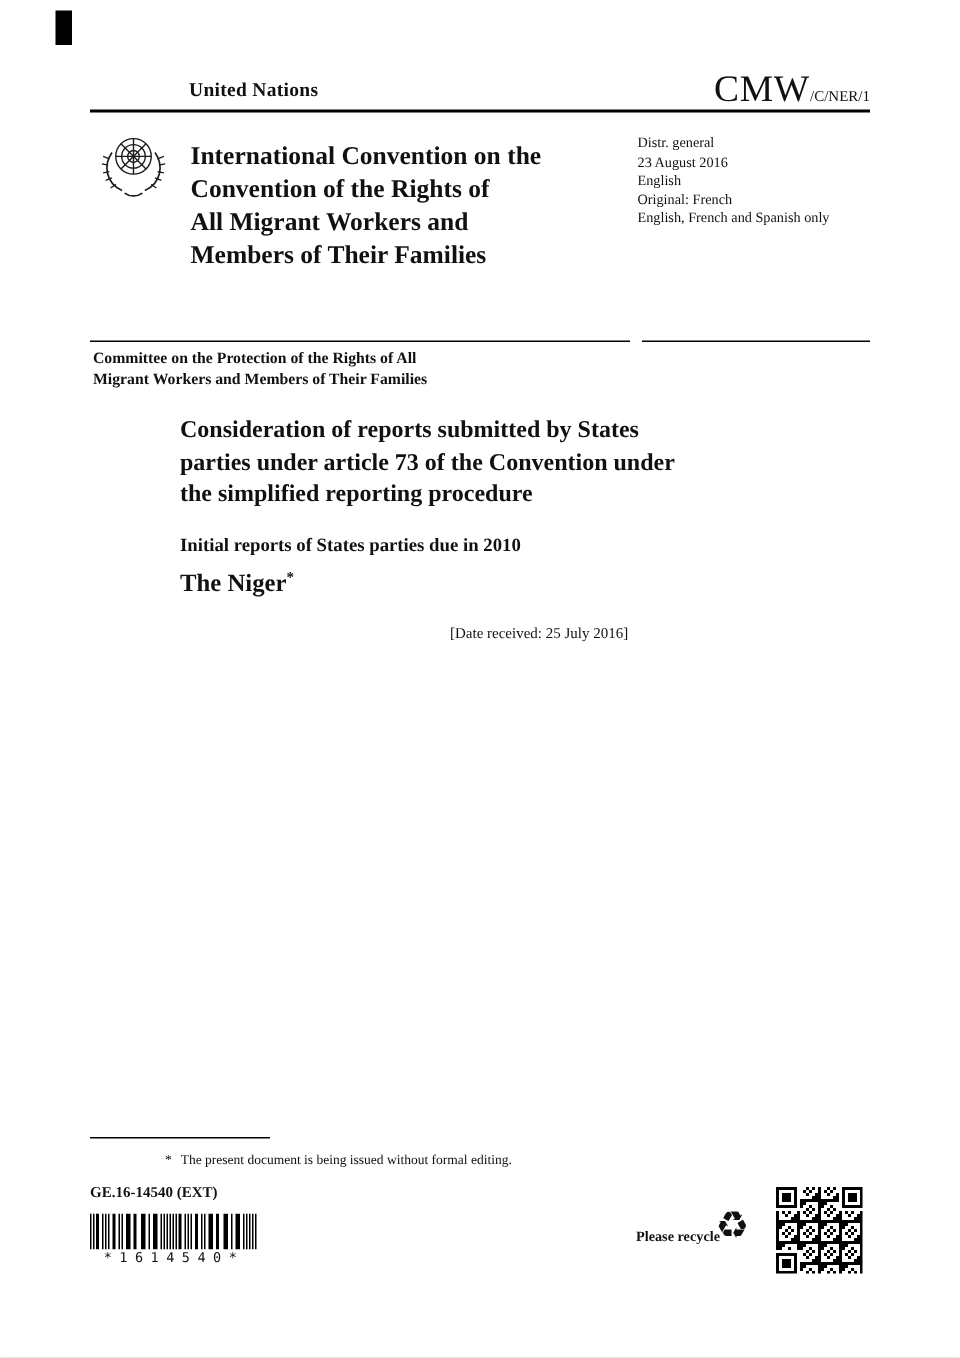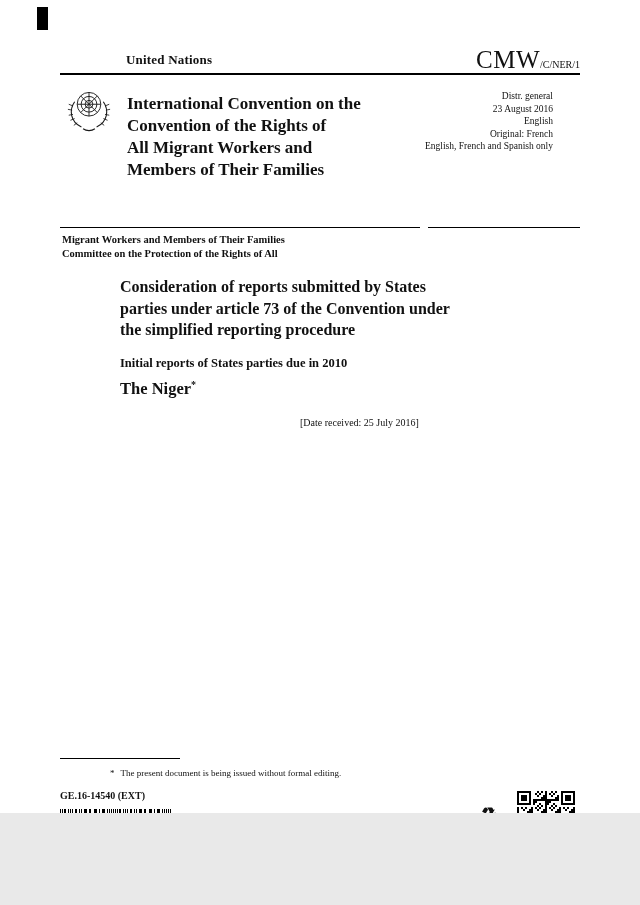--- a/index.html
+++ b/index.html
@@ -1,18 +1,18 @@
 <!DOCTYPE html>
 <html><head>
 <meta charset="utf-8">
 <style>
   html,body{margin:0;padding:0;background:#e9e9e9;}
   .page{
     position:relative;
-    width:640px;height:813px;
+    width:640px;height:905px;
     background:#ffffff;
     font-family:"Liberation Serif", serif;
     color:#111;
     overflow:hidden;
     margin:0 auto;
     box-shadow:0 0 4px rgba(0,0,0,.25);
   }
   .abs{position:absolute;}
 
   .print-mark{left:37px;top:7px;width:11px;height:23px;background:#000;}
@@ -22,21 +22,21 @@
   .doc-symbol{top:46px;right:60px;text-align:right;white-space:nowrap;}
   .doc-symbol .big{font-size:25px;font-weight:normal;letter-spacing:.5px;}
   .doc-symbol .small{font-size:10px;}
 
   .header-rule{left:60px;top:73px;width:520px;height:2px;background:#000;}
 
   .emblem{left:62px;top:82px;width:54px;height:58px;}
 
   .masthead-title{left:127px;top:93px;font-size:17px;font-weight:bold;line-height:22px;}
 
-  .distribution{left:425px;top:90px;font-size:9.5px;line-height:12.5px;text-align:right;}
+  .distribution{left:425px;top:90px;font-size:9.5px;line-height:12.5px;}
 
   .divider-left{left:60px;top:227px;width:360px;height:1px;background:#000;}
   .divider-right{left:428px;top:227px;width:152px;height:1px;background:#000;}
 
   .committee{left:62px;top:233px;font-size:10.5px;font-weight:bold;line-height:13.5px;}
 
   .main-title{left:120px;top:276px;font-size:16px;font-weight:bold;line-height:21.5px;width:420px;}
 
   .subtitle{left:120px;top:356px;font-size:12.5px;font-weight:bold;}
 
@@ -120,22 +120,22 @@
     <div>23 August 2016</div>
     <div>English</div>
     <div>Original: French</div>
     <div>English, French and Spanish only</div>
   </div>
 
   <div class="abs divider-left"></div>
   <div class="abs divider-right"></div>
 
   <div class="abs committee">
+    <div>Committee on the Protection of the Rights of All</div>
     <div>Migrant Workers and Members of Their Families</div>
-    <div>Committee on the Protection of the Rights of All</div>
   </div>
 
   <div class="abs main-title">
     <div>Consideration of reports submitted by States</div>
     <div>parties under article 73 of the Convention under</div>
     <div>the simplified reporting procedure</div>
   </div>
 
   <div class="abs subtitle">Initial reports of States parties due in 2010</div>
 

